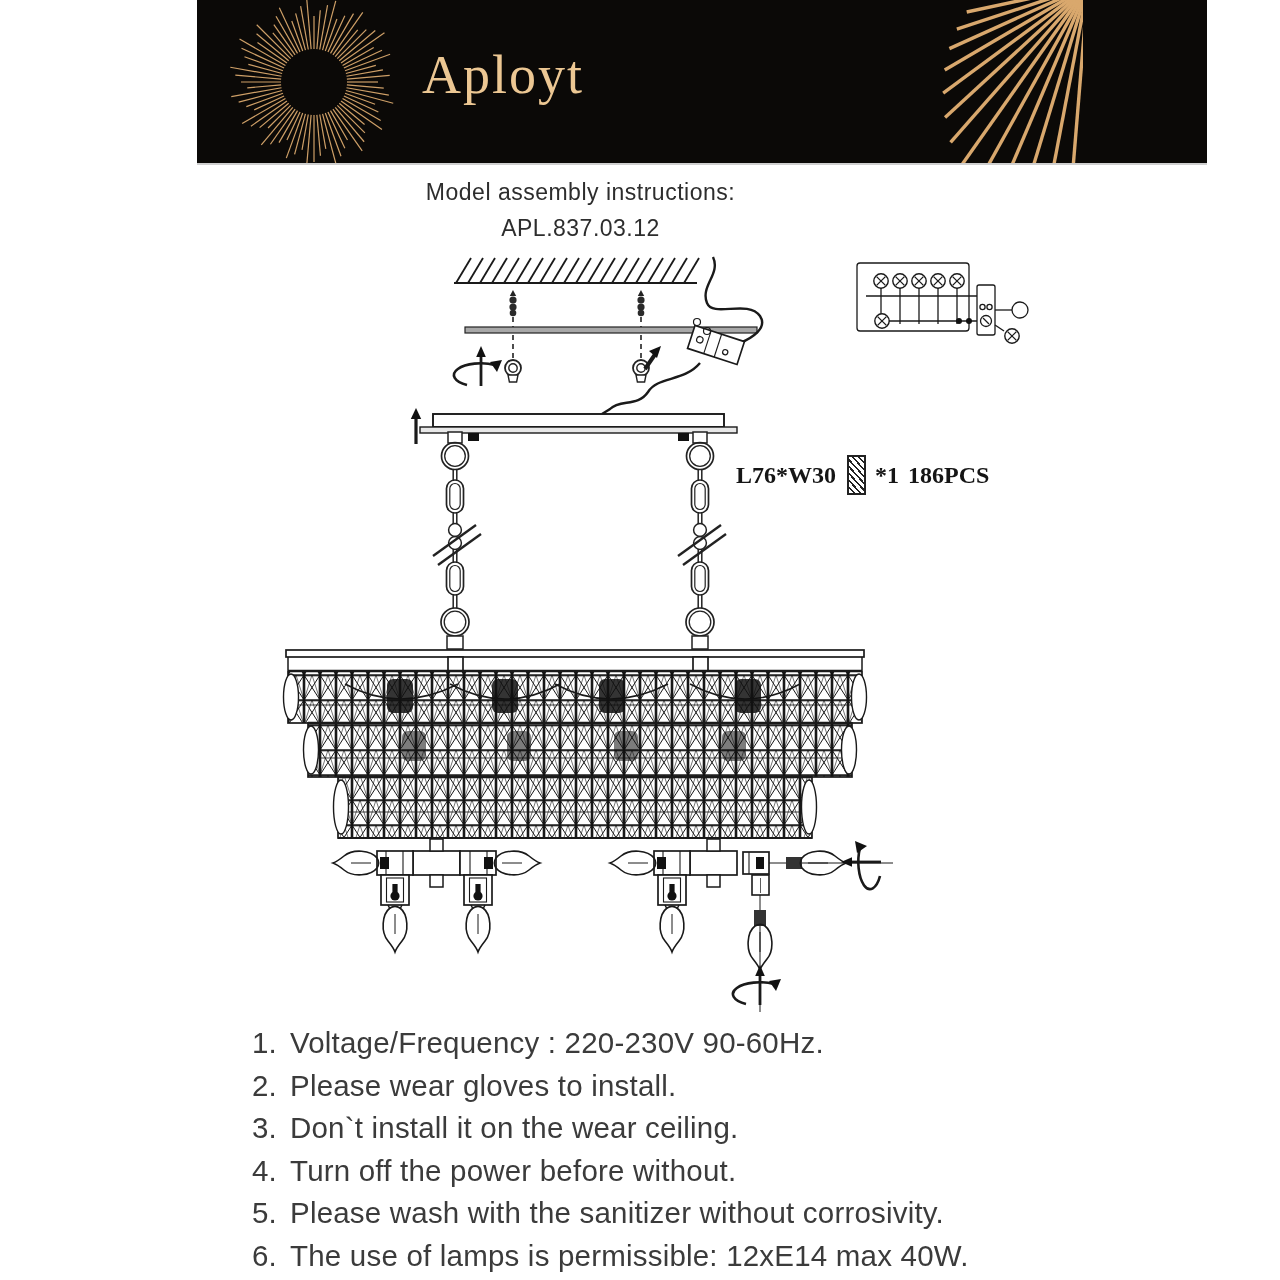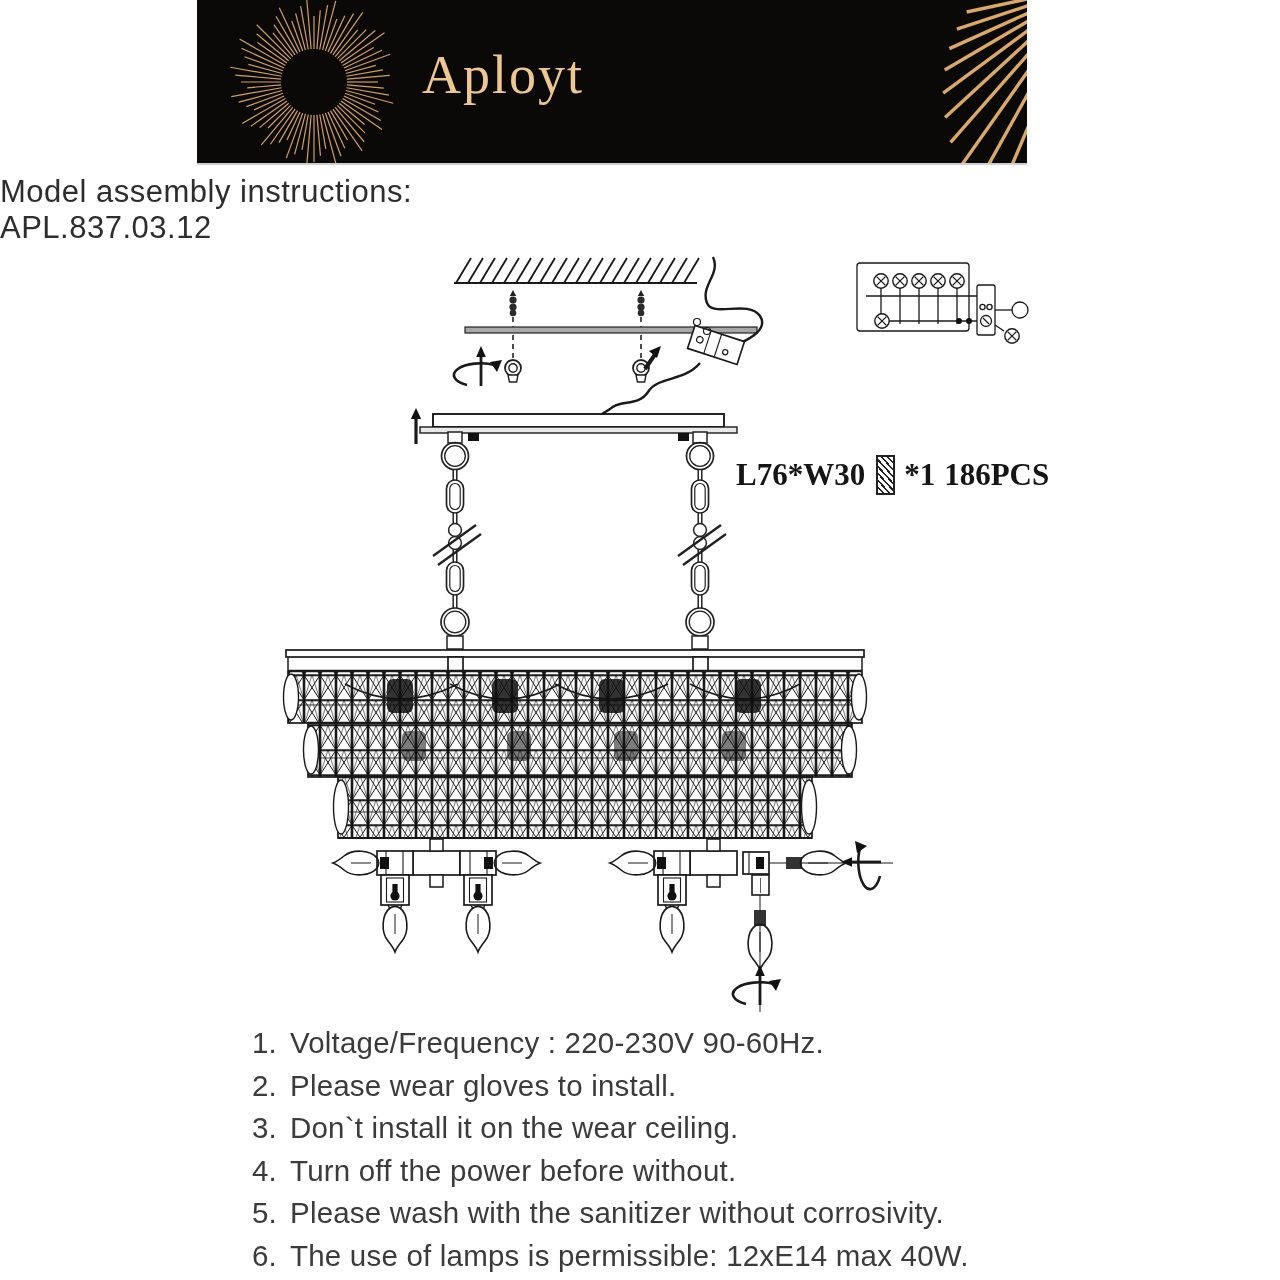--- a/index.html
+++ b/index.html
@@ -1,33 +1,33 @@
 <!DOCTYPE html>
 <html><head>
 <meta charset="utf-8">
 <style>
   html,body{margin:0;padding:0;background:#ffffff;}
   #page{position:relative;width:1280px;height:1280px;background:#ffffff;overflow:hidden;
         font-family:"Liberation Sans", sans-serif;}
 
   
-  #banner{position:absolute;left:197px;top:0;width:830px;height:163px;
+  #banner{position:absolute;left:197px;top:0;width:1010px;height:163px;
           background:#0b0907;border-bottom:2px solid #cfcfcf;overflow:hidden;}
   #banner svg{position:absolute;left:0;top:0;}
   #brand-name{position:absolute;left:225px;top:44px;width:170px;
               font-family:"Liberation Serif", serif;font-size:54px;font-weight:400;
               color:#ecc793;letter-spacing:2px;}
 
   
-  #title-block{position:absolute;left:0;top:174px;width:1161px;
-               color:#2d2d2d;font-size:31px;line-height:36px;letter-spacing:.5px;}
+  #title-block{position:absolute;left:0;top:174px;width:1161px;text-align:center;
+               color:#2d2d2d;font-size:23px;line-height:36px;letter-spacing:.5px;}
 
   
   #spec-label{position:absolute;left:736px;top:455px;display:flex;align-items:center;
-              font-family:"Liberation Serif", serif;font-weight:700;font-size:31px;color:#151515;}
+              font-family:"Liberation Serif", serif;font-weight:700;font-size:24px;color:#151515;}
   #spec-label .part{margin-right:9px;}
   #crystal-icon{display:inline-block;width:15px;height:36px;border:2px solid #222;margin:0 9px 0 2px;
                 background:repeating-linear-gradient(48deg,#ffffff 0 3px,#222 3px 4.6px);}
   #spec-pieces{}
 
   
   #diagram{position:absolute;left:0;top:0;width:1280px;height:1280px;}
 
   
   #instructions{position:absolute;left:252px;top:1022px;width:810px;

